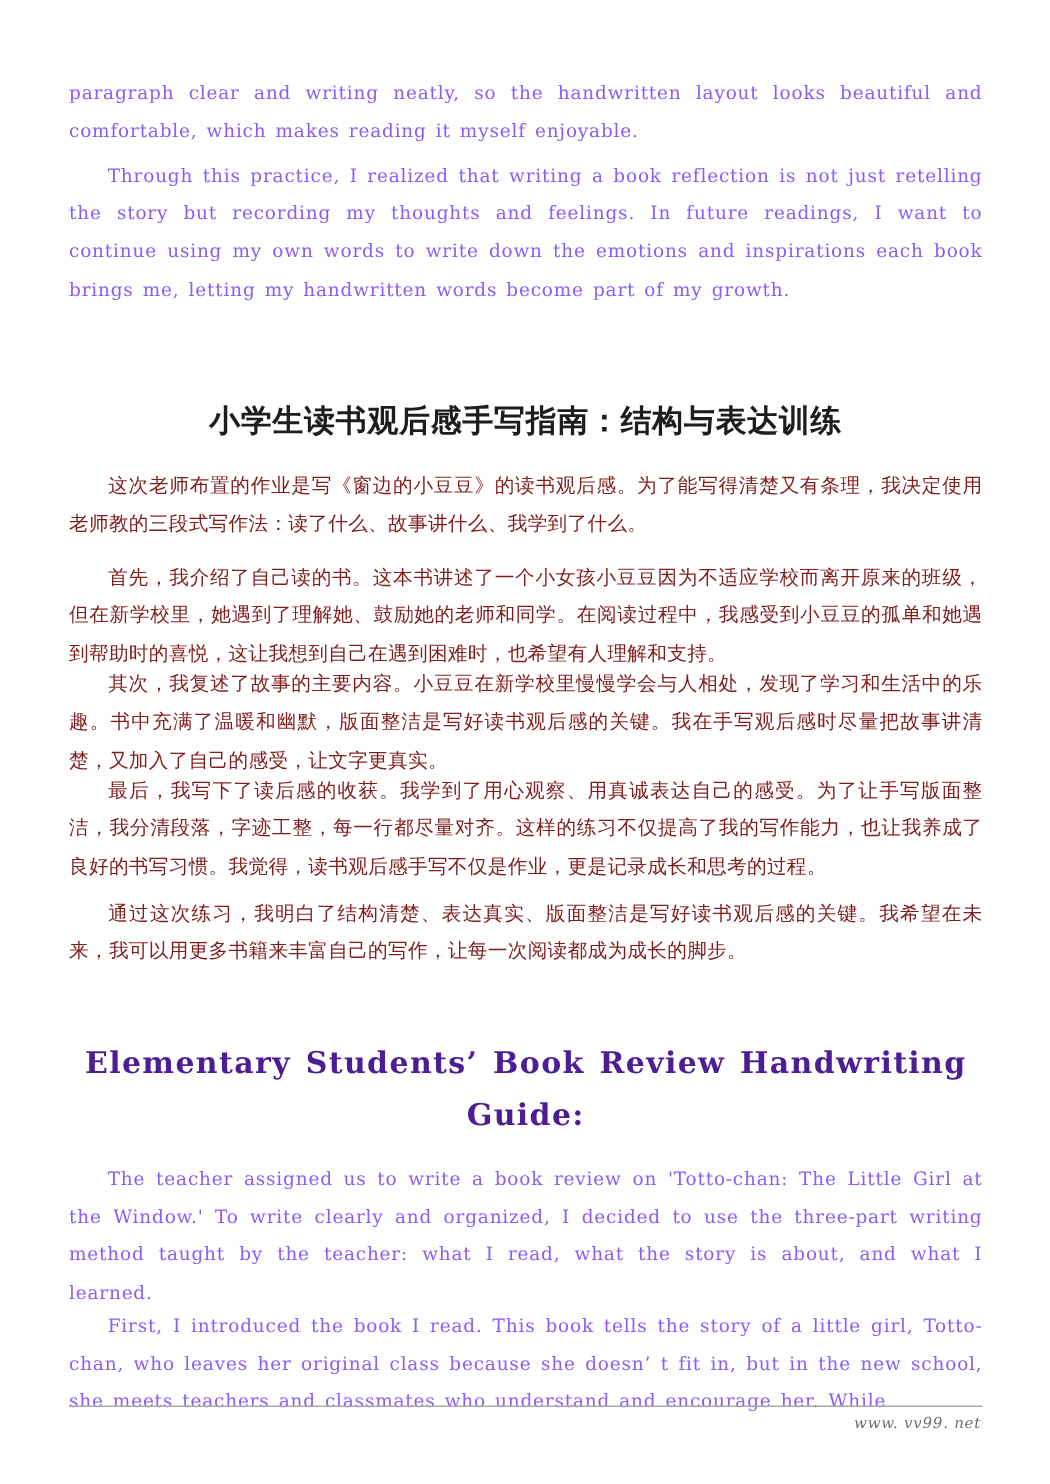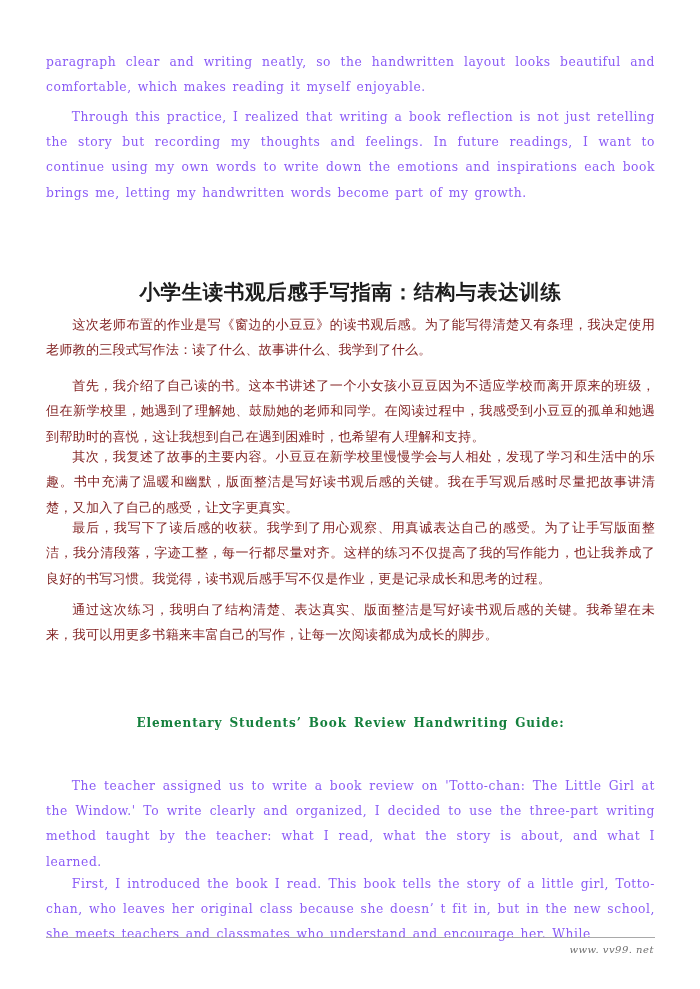--- a/index.html
+++ b/index.html
@@ -67,46 +67,46 @@
   .en-p.indent { text-indent: 2.1em; }
 
   
   .cn-title {
     font-family: "DejaVu Sans", "Liberation Sans", sans-serif;
     font-weight: bold;
     font-size: 20.5px;
     color: #1d1d1d;
     text-align: center;
     letter-spacing: 0.6px;
-    margin: 16px;
+    margin: 4px;
   }
 
   
   .cn-p {
     font-family: "DejaVu Serif", "Liberation Serif", serif;
     font-size: 13.1px;
     line-height: 25.3px;
     color: #7f1d1d;
     text-align: justify;
     text-justify: inter-ideograph;
     text-indent: 2em;
     letter-spacing: 0.2px;
     margin: 0;
   }
 
   
   .en-title {
     font-family: "DejaVu Serif", "Liberation Serif", serif;
-    font-size: 12px;
-    color: #15803d;
+    font-size: 20px;
+    color: #4c1d95;
     text-align: center;
     letter-spacing: 0.9px;
     word-spacing: 2px;
     line-height: 35px;
-    margin: 16px;
+    margin: 1px;
   }
 
   
   .blk { position: absolute; left: 0; width: 609px; }
 
   #blk-en-top   { top: 50px; }
   #blk-en-top2  { top: 105px; }
   #blk-cn-title { top: 262px; width: 609px; }
   #blk-cn-1     { top: 312px; }
   #blk-cn-2     { top: 373px; }

